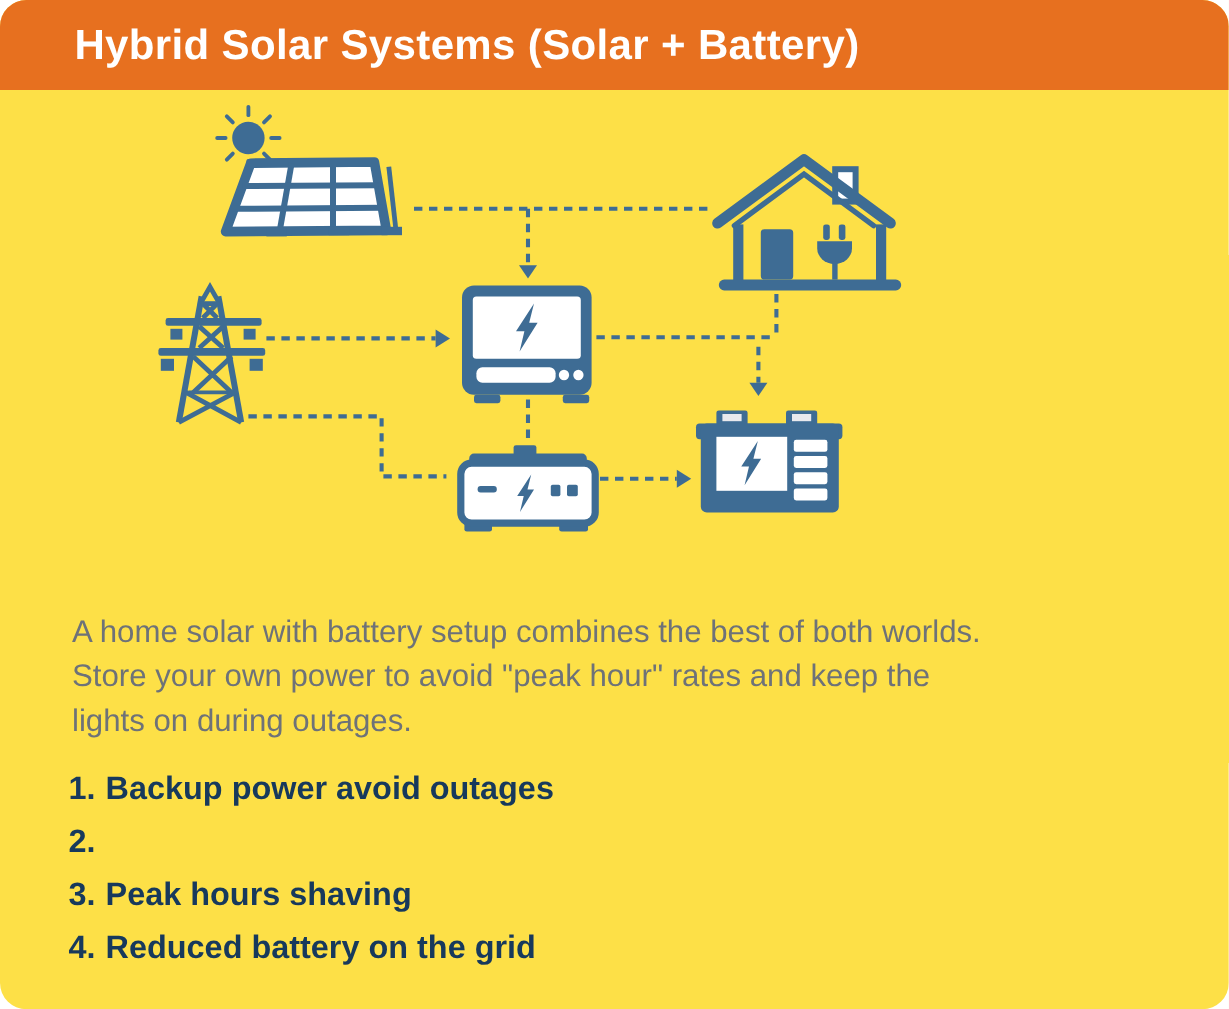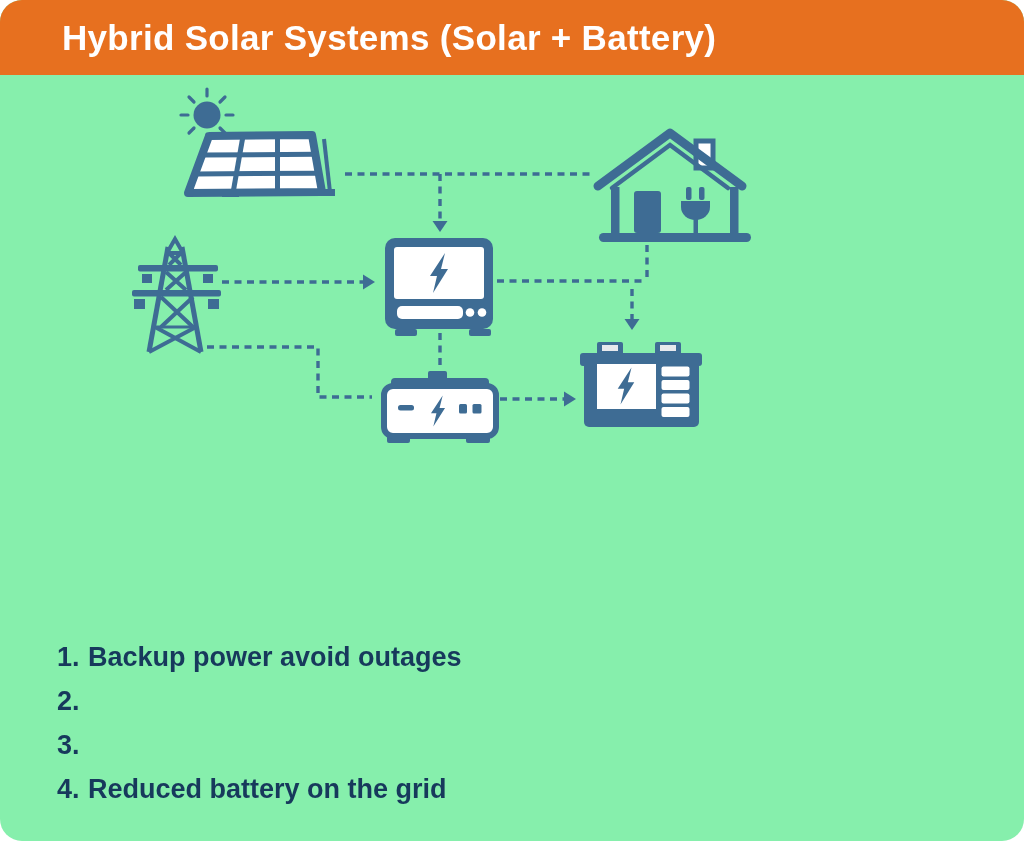--- a/index.html
+++ b/index.html
@@ -1,17 +1,17 @@
 <!DOCTYPE html>
 <html><head>
 <meta charset="utf-8">
 <style>
   html,body{margin:0;padding:0;background:#ffffff;}
   .card{
-    position:relative;width:1024px;height:841px;background:#86efac;
+    position:relative;width:1024px;height:841px;background:#fde047;
     border-radius:22px;overflow:hidden;
     font-family:"Liberation Sans", sans-serif;
   }
   .header{
     position:absolute;top:0;left:0;width:1024px;height:75px;background:#E7701F;
     display:flex;align-items:center;
   }
   .header .title{
     margin:0 0 0 62px;color:#ffffff;font-size:35px;font-weight:bold;letter-spacing:.3px;
   }
@@ -159,31 +159,37 @@
       <rect class="fl" x="584" y="278" width="115" height="74" rx="5"></rect>
       <rect x="597" y="289" width="59" height="45" fill="#ffffff"></rect>
       <use href="#bolt" transform="translate(626,311) scale(0.92)" class="fl"></use>
       <rect x="661.5" y="291.5" width="28" height="10" rx="2" fill="#ffffff"></rect>
       <rect x="661.5" y="305" width="28" height="10" rx="2" fill="#ffffff"></rect>
       <rect x="661.5" y="318.5" width="28" height="10" rx="2" fill="#ffffff"></rect>
       <rect x="661.5" y="332" width="28" height="10" rx="2" fill="#ffffff"></rect>
     </g>
   </svg>
 
+  <div class="description">
+    <div>A home solar with battery setup combines the best of both worlds.</div>
+    <div>Store your own power to avoid "peak hour" rates and keep the</div>
+    <div>lights on during outages.</div>
+  </div>
 
   <div class="benefits">
     <div class="benefit">
       <span class="num">1.</span>
       <span>Backup power avoid outages</span>
     </div>
     <div class="benefit">
       <span class="num">2.</span>
     </div>
     <div class="benefit">
       <span class="num">3.</span>
+      <span>Peak hours shaving</span>
     </div>
     <div class="benefit">
       <span class="num">4.</span>
       <span>Reduced battery on the grid</span>
     </div>
   </div>
 
 </div>
 
 </body></html>

